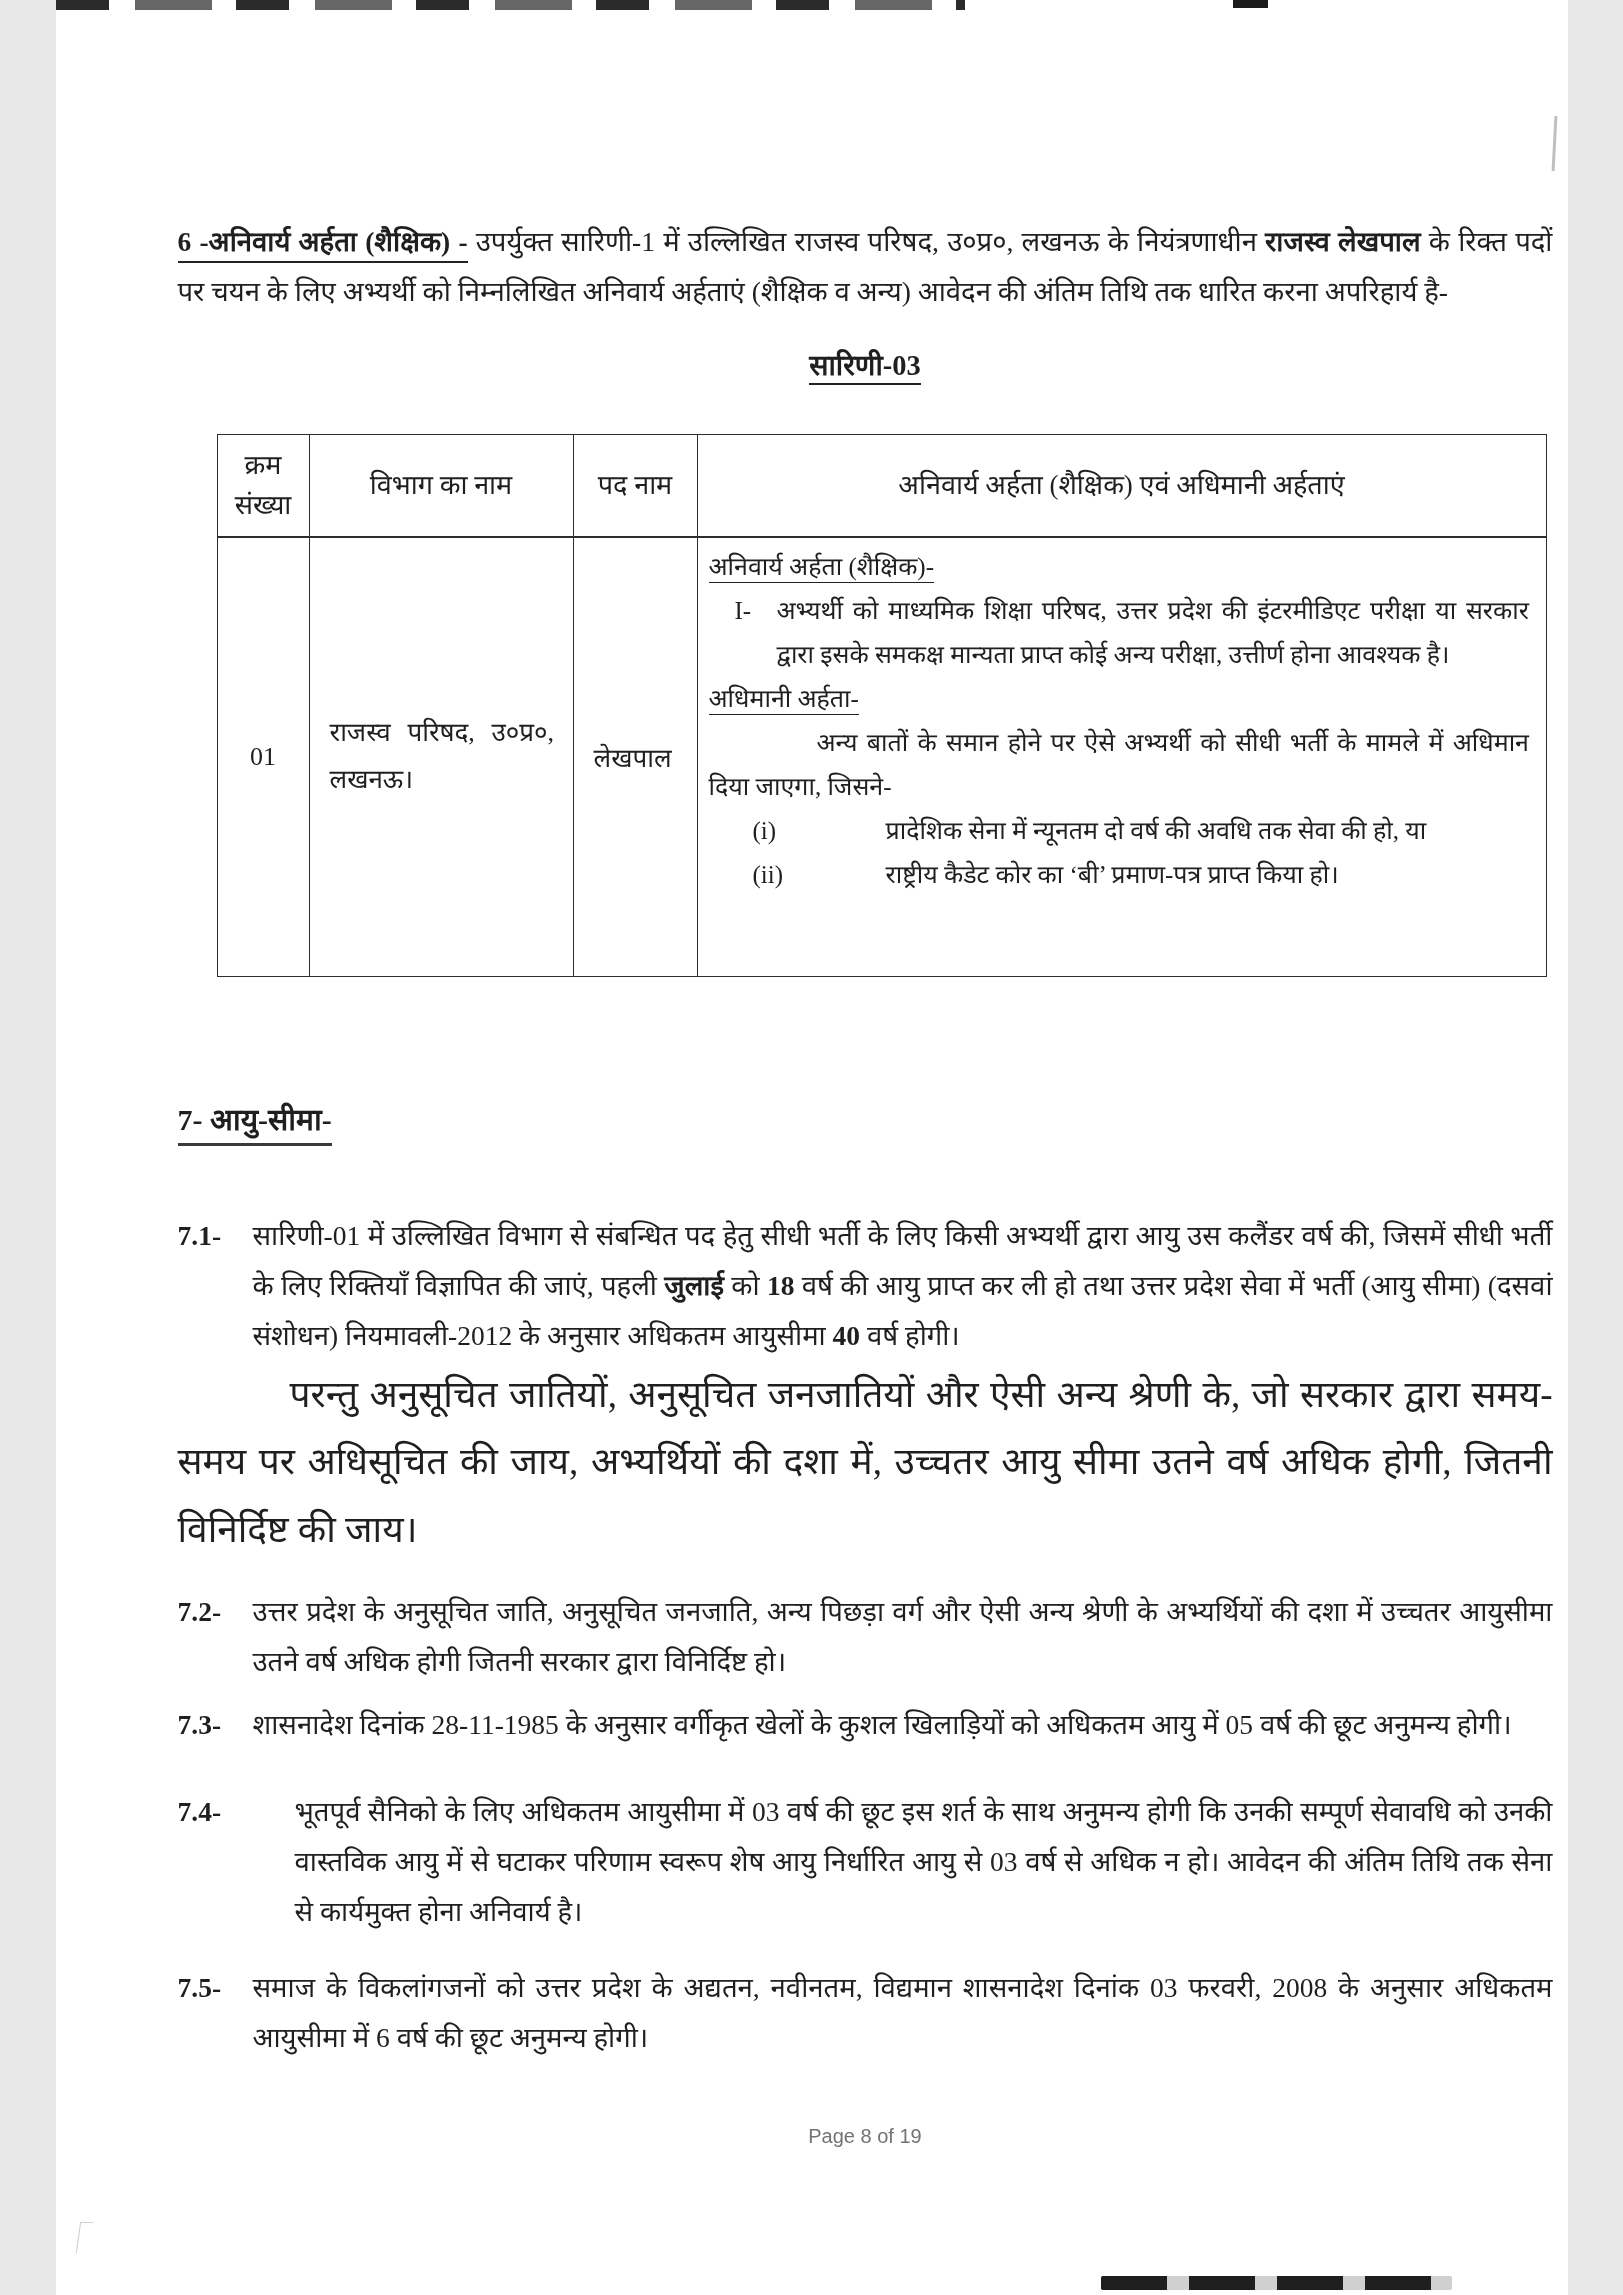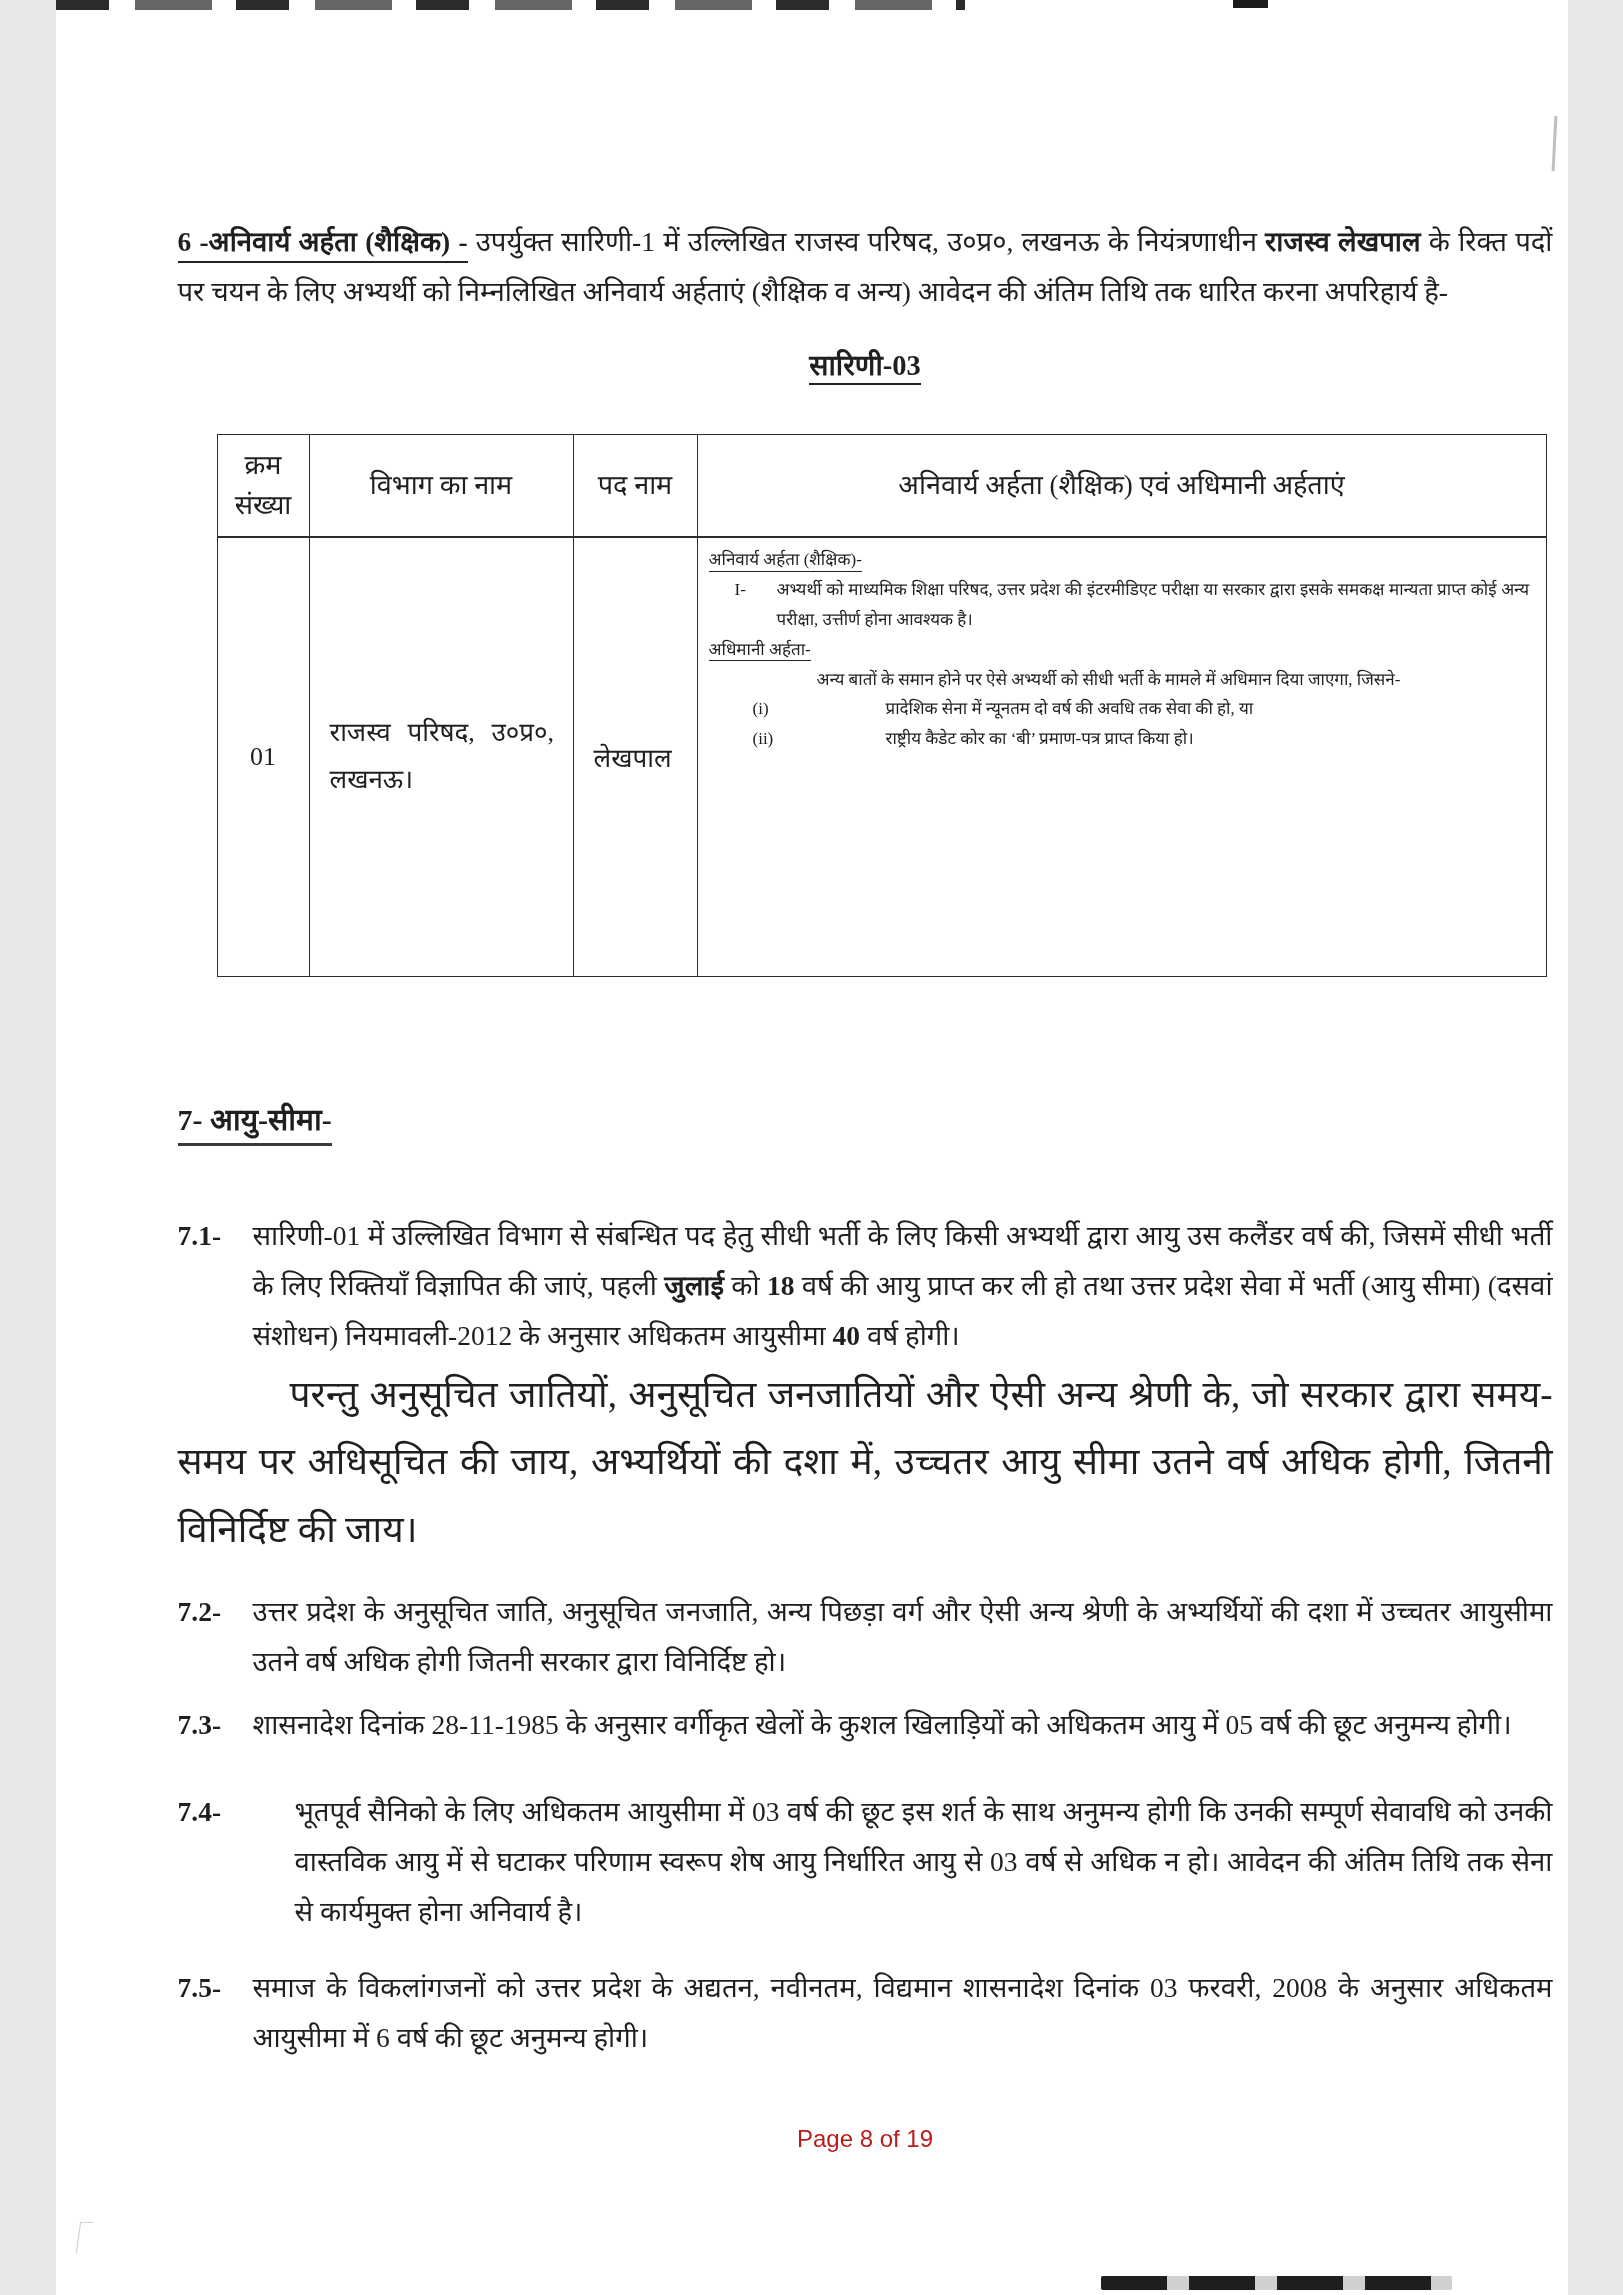--- a/index.html
+++ b/index.html
@@ -53,21 +53,21 @@
     height:101px;
     text-align:center;
     vertical-align:middle;
     line-height:1.5;
     border-bottom-width:2.8px;
     padding:0 9.2px;
   }
   td.c-serial { text-align:center; vertical-align:middle; font-size:26px; }
   td.c-dept   { vertical-align:middle; font-size:26px; line-height:1.8; text-align:justify; padding:0 18.4px 0 20px; }
   td.c-post   { vertical-align:middle; font-size:26px; padding-left:20px; }
-  td.c-qual   { vertical-align:top; font-size:17px; line-height:1.76; padding:7.3px 16.5px 13px 11px; height:418px; }
+  td.c-qual   { vertical-align:top; font-size:25px; line-height:1.76; padding:7.3px 16.5px 13px 11px; height:418px; }
   .qual-h {
     border-bottom:1.8px solid #232323;
     padding-bottom:1.8px;
   }
   .qi { display:flex; padding-left:26px; }
   .qi-num { flex:none; width:42px; }
   .qi-text { flex:1; text-align:justify; }
   .pref-para { text-indent:108px; text-align:justify; }
   .roman-item { display:flex; padding-left:44px; }
   .roman-num { flex:none; width:133px; }
@@ -96,22 +96,22 @@
     font-size:37px;
     line-height:1.82;
     text-align:justify;
     text-indent:112px;
   }
   
   .footer {
     text-align:center;
     margin-top:62px;
     font-family:"Liberation Sans","DejaVu Sans",sans-serif;
-    font-size:24px;
-    color:#b91c1c;
+    font-size:20px;
+    color:#737373;
   }
   
   .art-top {
     position:absolute; left:0; top:0; height:10px; width:909px;
     background:repeating-linear-gradient(90deg,
       rgba(20,20,20,.9) 0 53px, rgba(20,20,20,0) 53px 79px,
       rgba(20,20,20,.65) 79px 156px, rgba(20,20,20,0) 156px 180px);
   }
   .art-top2 { position:absolute; left:1177px; top:0; width:35px; height:8.3px; background:#1c1c1c; }
   .art-topright { position:absolute; left:1515px; top:0; width:1.8px; height:51px; background:#b9b9b9; }

